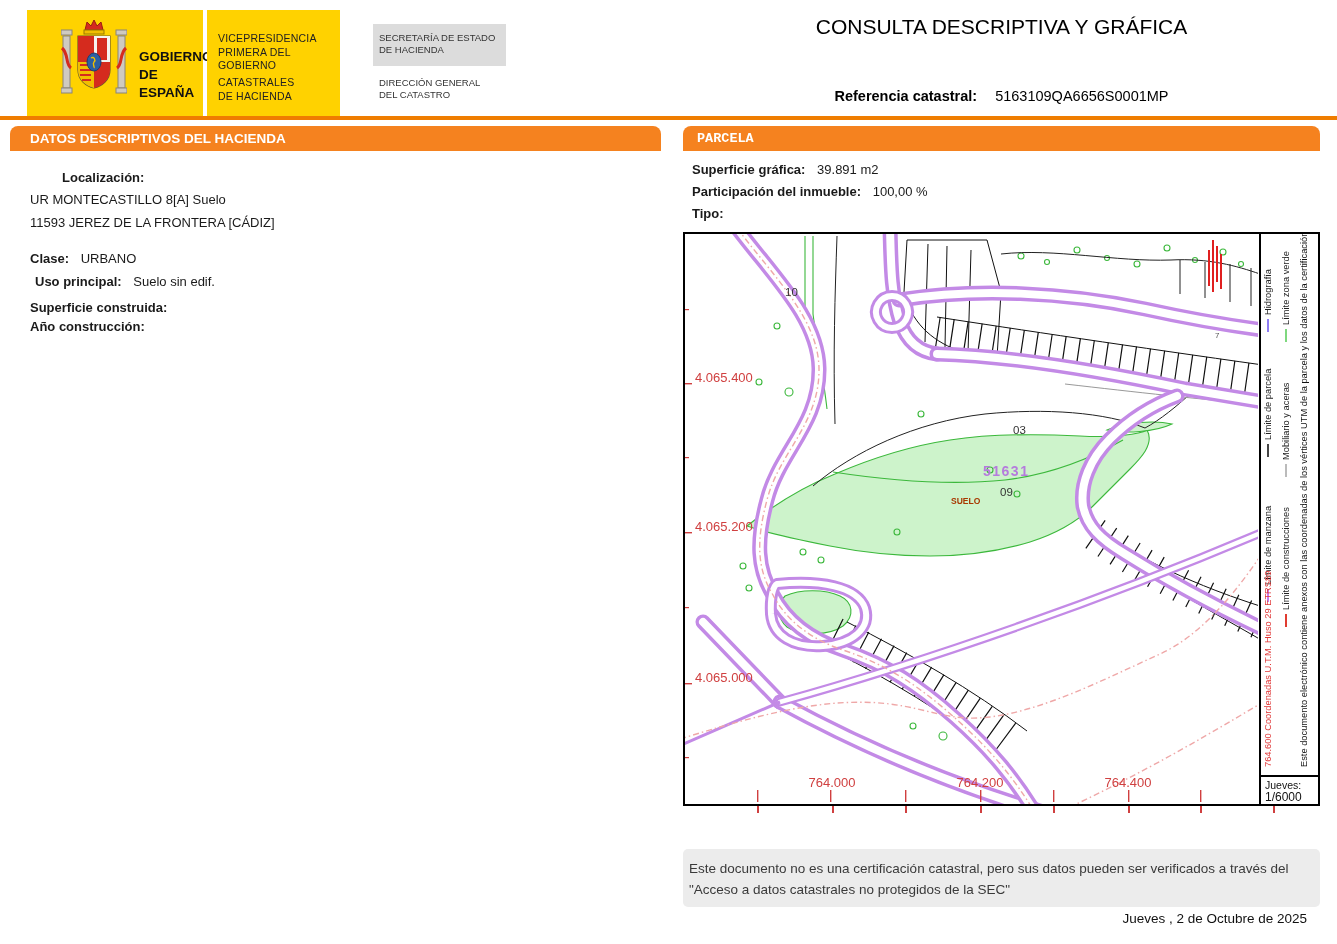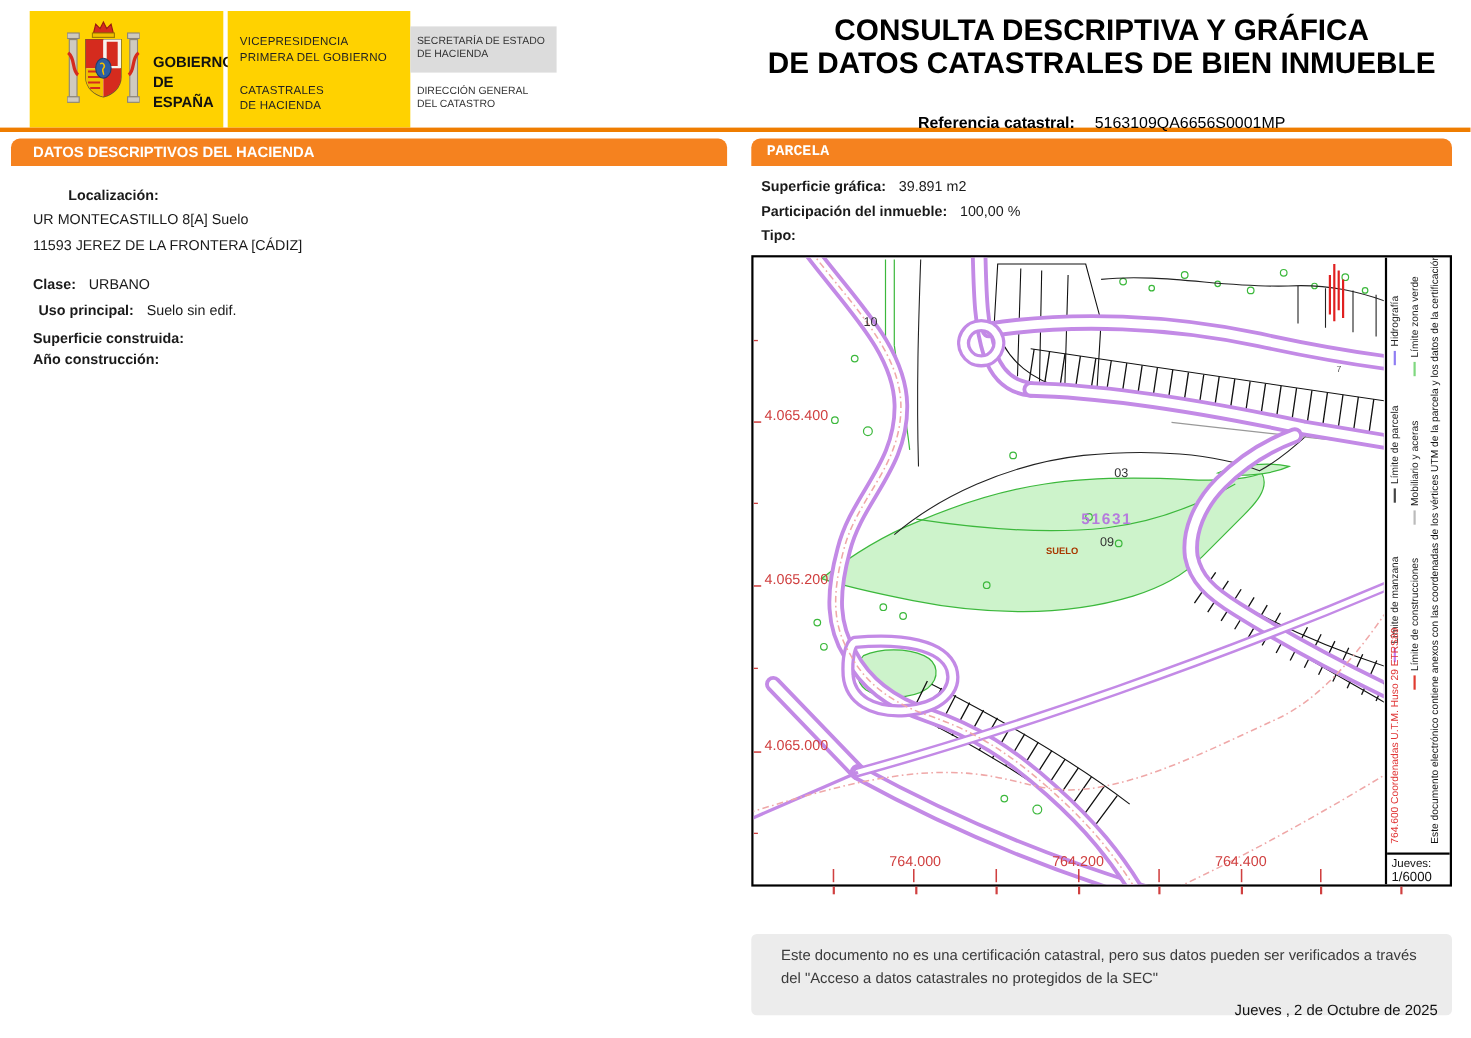--- a/index.html
+++ b/index.html
@@ -21,22 +21,22 @@
 
   
   .ybox{position:absolute;background:var(--header_yellow);}
   .govtext{position:absolute;font-weight:bold;font-size:13.5px;line-height:18px;color:#111;}
   .minitext{position:absolute;font-size:10.5px;line-height:13.5px;color:#222;letter-spacing:.2px;}
   .greybox{position:absolute;background:var(--grey_box);padding-left:32px;}
   .smalldept{position:absolute;font-size:9.5px;line-height:12px;color:#333;}
   .orangerule{position:absolute;left:0;top:116px;width:1337px;height:4px;background:var(--rule_orange);}
 
   .titleblock{position:absolute;left:683px;top:12px;width:637px;text-align:center;color:#000;}
-  .titleblock .t1{font-size:27px;font-weight:bold;line-height:30px;text-align:center;}
-  .refline{position:absolute;left:683px;top:88px;width:637px;text-align:center;font-size:14.5px;color:#000;margin-top:16px;}
+  .titleblock .t1{font-size:21px;font-weight:normal;line-height:30px;text-align:center;}
+  .refline{position:absolute;left:683px;top:88px;width:637px;text-align:center;font-size:14.5px;color:#000;}
   .refline .lbl{font-weight:bold;}
   .refline .val{margin-left:14px;}
 
   .panelbar{position:absolute;height:25px;background:var(--accent_orange);border-radius:8px 8px 0 0;color:#fff;font-weight:bold;font-size:13.5px;line-height:25px;}
   .row{position:absolute;font-size:13px;color:#1a1a1a;white-space:nowrap;}
   .row .lbl{font-weight:bold;}
   .row .val{margin-left:8px;}
 
   
   .map{position:absolute;left:683px;top:232px;width:637px;height:574px;border:2px solid #000;background:#fff;overflow:hidden;}
@@ -67,21 +67,21 @@
   .pink{fill:none;stroke:var(--pink_dash);stroke-width:1.4;stroke-dasharray:6 3 1.5 3;}
   .redsym{stroke:#e02020;stroke-width:2;}
   .redtick{fill:var(--coord_red);}
   .redtxt{fill:#d04040;font-size:13px;font-family:"Liberation Sans",sans-serif;}
   .xlab{text-anchor:middle;}
   .zone{fill:#333;font-size:11.5px;font-family:"Liberation Sans",sans-serif;}
   .zone7{fill:#555;font-size:8px;}
   .pnum{fill:var(--violet_label);font-size:14px;font-weight:bold;letter-spacing:1.5px;font-family:"Liberation Sans",sans-serif;}
   .suelo{fill:var(--suelo_red);font-size:8.5px;font-weight:bold;font-family:"Liberation Sans",sans-serif;}
 
-  .footnote{position:absolute;left:683px;top:849px;width:637px;height:74px;background:#ececec;border-radius:5px;padding:9px 27px;font-size:13.5px;line-height:21px;color:#3a3a3a;}
+  .footnote{position:absolute;left:683px;top:849px;width:637px;height:58px;background:#ececec;border-radius:5px;padding:9px 6px;font-size:13.5px;line-height:21px;color:#3a3a3a;}
   .datefoot{position:absolute;left:683px;top:911px;width:624px;text-align:right;font-size:13.5px;color:#111;}
 </style>
 </head>
 <body>
 
 <div class="page">
 
   <div class="ybox" style="left:27px;top:10px;width:176px;height:106px;">
     <svg width="66" height="90" style="position:absolute;left:34px;top:8px;" viewBox="0 0 66 90">
 
@@ -106,21 +106,21 @@
       <path d="M 33,44 L 49,44 L 49,52 C 49,62 41,68 33,70 Z" fill="#d52b1e"></path>
       <ellipse cx="33" cy="44" rx="7" ry="9" fill="#2b5fa3" stroke="#1c3f6e" stroke-width="1"></ellipse>
       <path d="M 30,40 C 33,38 35,42 33,44 C 31,46 34,49 33,50" fill="none" stroke="#f1bf00" stroke-width="1.4"></path>
     </svg>
     <div class="govtext" style="left:112px;top:38px;">
       <div>GOBIERNO</div>
       <div>DE ESPAÑA</div>
     </div>
   </div>
 
-  <div class="ybox" style="left:207px;top:10px;width:166px;height:106px;text-decoration:underline;">
+  <div class="ybox" style="left:207px;top:10px;width:133px;height:106px;text-decoration:underline;">
     <div class="minitext" style="left:11px;top:22px;">
       <div>VICEPRESIDENCIA</div>
       <div>PRIMERA DEL GOBIERNO</div>
     </div>
     <div class="minitext" style="left:11px;top:66px;">
       <div>CATASTRALES</div>
       <div>DE HACIENDA</div>
     </div>
   </div>
 
@@ -132,21 +132,20 @@
   </div>
   <div class="smalldept" style="left:379px;top:77px;">
     <div>DIRECCIÓN GENERAL</div>
     <div>DEL CATASTRO</div>
   </div>
 
   <div class="orangerule"></div>
 
   <div class="titleblock">
     <div class="t1">CONSULTA DESCRIPTIVA Y GRÁFICA</div>
-    <div class="t1">DE DATOS CATASTRALES DE BIEN INMUEBLE</div>
   </div>
   <div class="refline">
     <span class="lbl">Referencia catastral:</span>
     <span class="val">5163109QA6656S0001MP</span>
   </div>
 
   <div class="panelbar" style="left:10px;top:126px;width:651px;">
     <span style="margin-left:20px;">DATOS DESCRIPTIVOS DEL HACIENDA</span>
   </div>
   <div class="row" style="left:30px;top:170px;padding-left:32px;">

